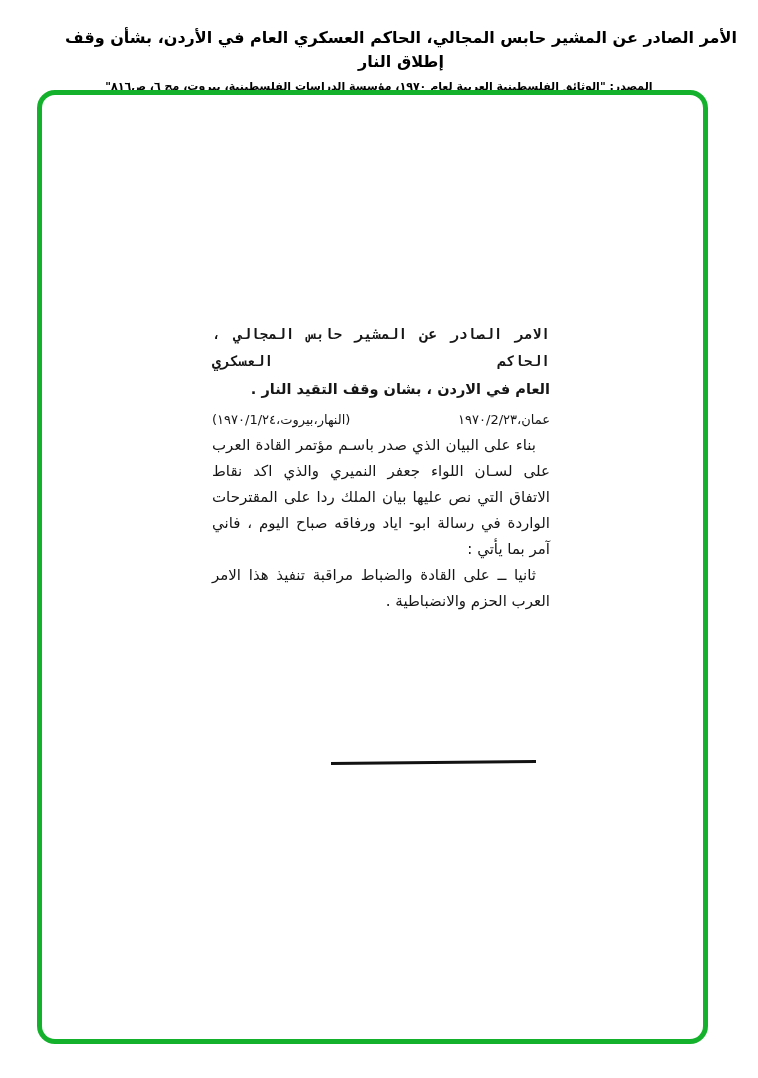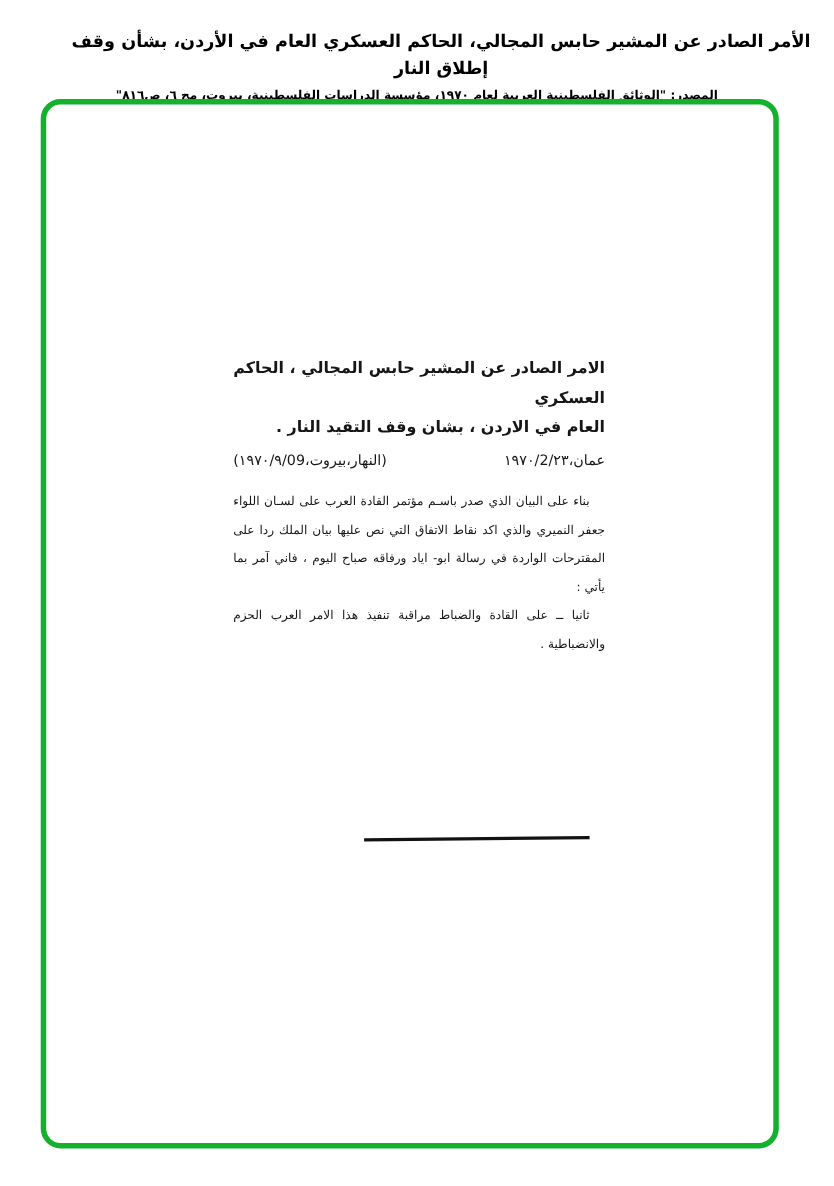--- a/index.html
+++ b/index.html
@@ -52,34 +52,35 @@
   }
   .doc-title {
     font-weight: bold;
     font-size: 14.5px;
     line-height: 27px;
     text-align: justify;
   }
   .doc-title .t1 {
     text-align: justify;
     text-align-last: justify;
+    font-family: Liberation Mono, monospace;
   }
   .doc-title .t2 {
     text-align: right;
   }
   .dateline {
     margin-top: 7px;
     display: flex;
     justify-content: space-between;
     font-size: 13px;
     line-height: 20px;
   }
   .doc-body {
-    margin-top: 13px;
-    font-size: 11px;
+    margin-top: 2px;
+    font-size: 15px;
     line-height: 26px;
     text-align: justify;
     text-align-last: right;
   }
   .doc-body p {
     text-indent: 14px;
   }
   .separator {
     position: absolute;
     left: 289px;
@@ -103,20 +104,20 @@
 </div>
 
 <article class="doc">
   <div class="doc-title">
     <div class="t1">الامر الصادر عن المشير حابس المجالي ، الحاكم العسكري</div>
     <div class="t2">العام في الاردن ، بشان وقف التقيد النار .</div>
   </div>
 
   <div class="dateline">
     <span>عمان،١٩٧٠/2/٢٣</span>
-    <span>(النهار،بيروت،١٩٧٠/٩/09)</span>
+    <span>(النهار،بيروت،١٩٧٠/1/٢٤)</span>
   </div>
 
   <div class="doc-body">
     <p>بناء على البيان الذي صدر باسـم مؤتمر القادة العرب على لسـان اللواء جعفر النميري والذي اكد نقاط الاتفاق التي نص عليها بيان الملك ردا على المقترحات الواردة في رسالة ابو- اياد ورفاقه صباح اليوم ، فاني آمر بما يأتي :</p>
     <p>ثانيا ــ على القادة والضباط مراقبة تنفيذ هذا الامر العرب الحزم والانضباطية .</p>
   </div>
 </article>
 
 </body></html>

